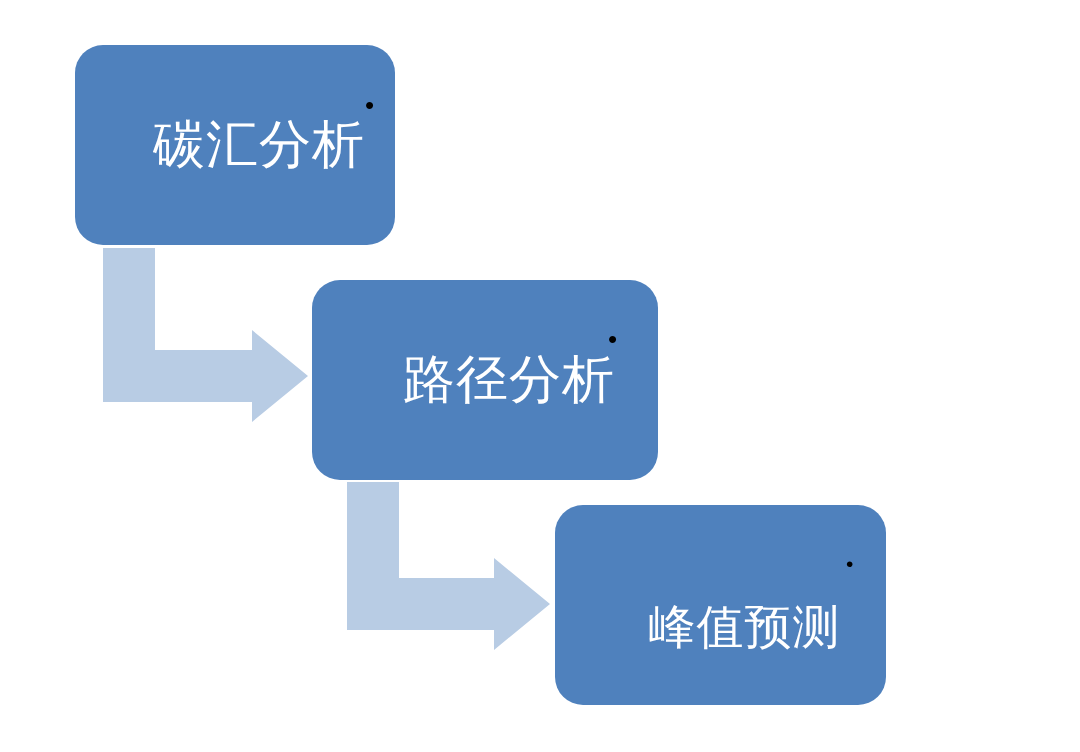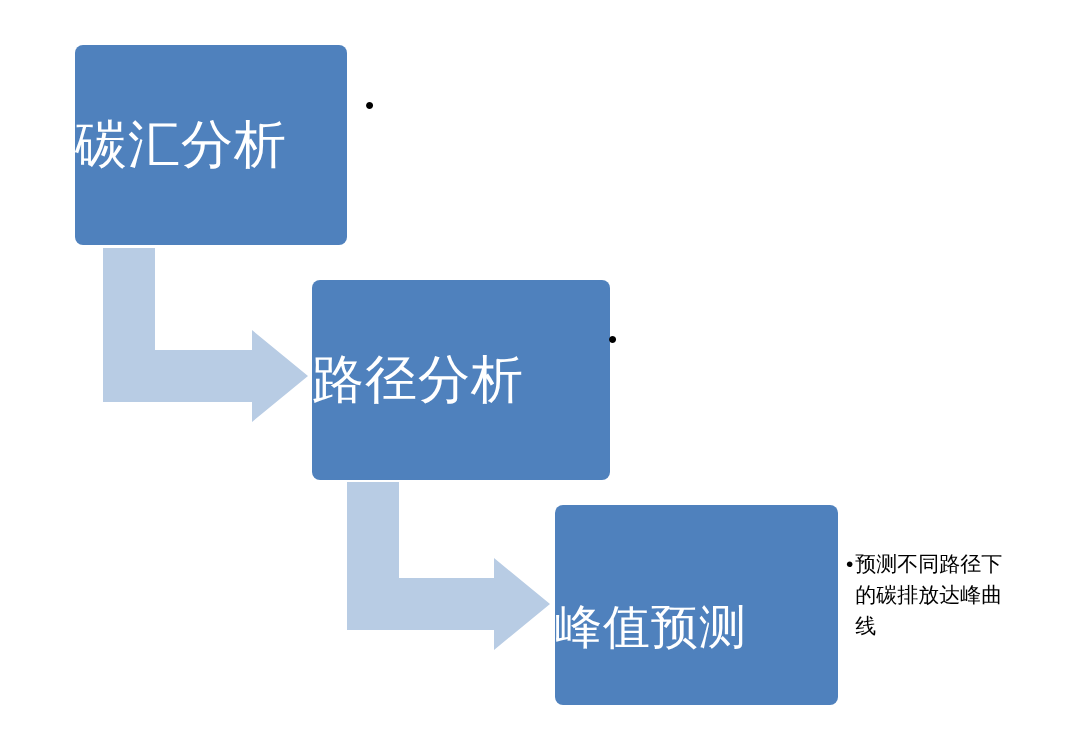--- a/index.html
+++ b/index.html
@@ -11,24 +11,25 @@
   .canvas {
     position: relative;
     width: 1080px;
     height: 752px;
     background: var(--bg-color, #ffffff);
     overflow: hidden;
   }
   .step-box {
     position: absolute;
     background: var(--box-color, #4F81BD);
-    border-radius: 8px;
+    border-radius: 28px;
     display: flex;
     align-items: center;
-    justify-content: flex-start;
+    justify-content: center;
+    padding-left: 48px;
   }
   .step-label {
     color: var(--box-text-color, #ffffff);
     font-size: 52px;
     letter-spacing: 1px;
     white-space: nowrap;
   }
   .step-box.box-1 { left: 75px;  top: 45px;  width: 272px; height: 200px; }
   .step-box.box-2 { left: 312px; top: 280px; width: 298px; height: 200px; }
   .step-box.box-3 { left: 555px; top: 505px; width: 283px; height: 200px; }
@@ -86,18 +87,15 @@
   </div>
   <div class="bullet bullet-2">
     <span class="bullet-marker">•</span>
   </div>
 
   <div class="step-box box-3">
     <span class="step-label">峰值预测</span>
   </div>
   <div class="bullet bullet-3">
     <span class="bullet-marker">•</span>
-    <span class="bullet-text">预测不同路径下
-的碳排放达峰曲
-线</span>
   </div>
 
 </div>
 
 </body></html>

